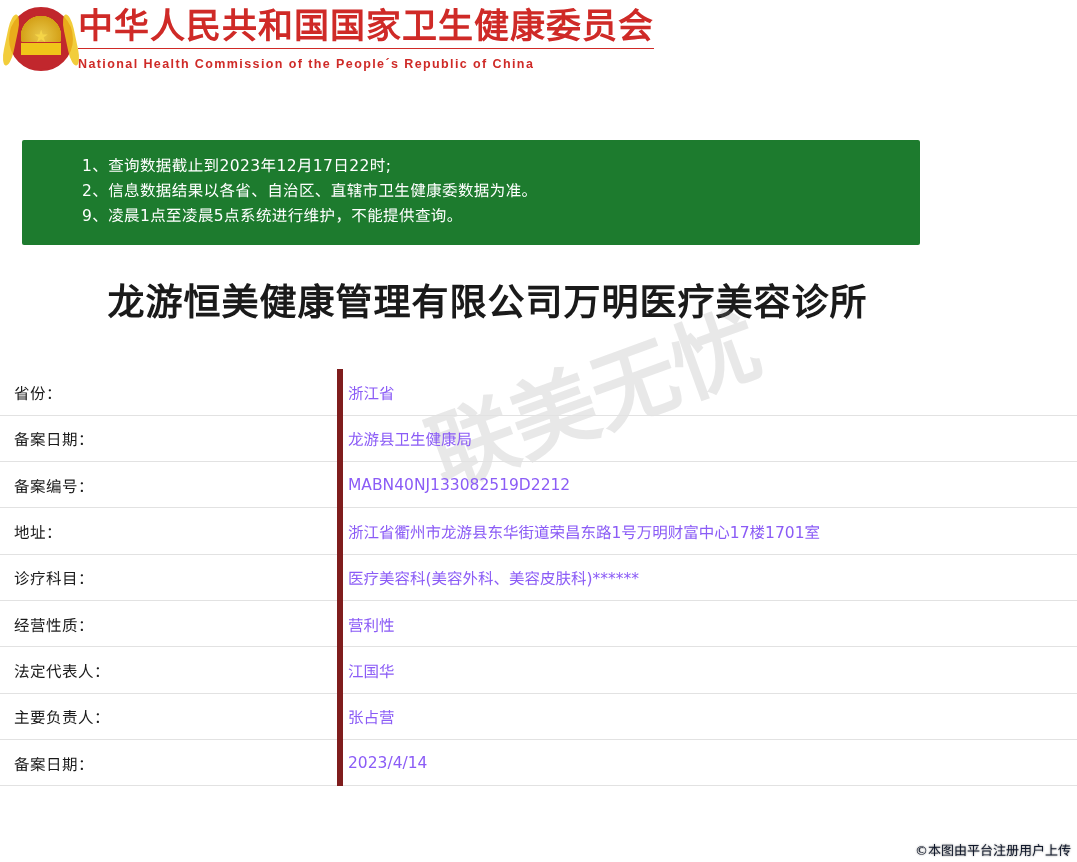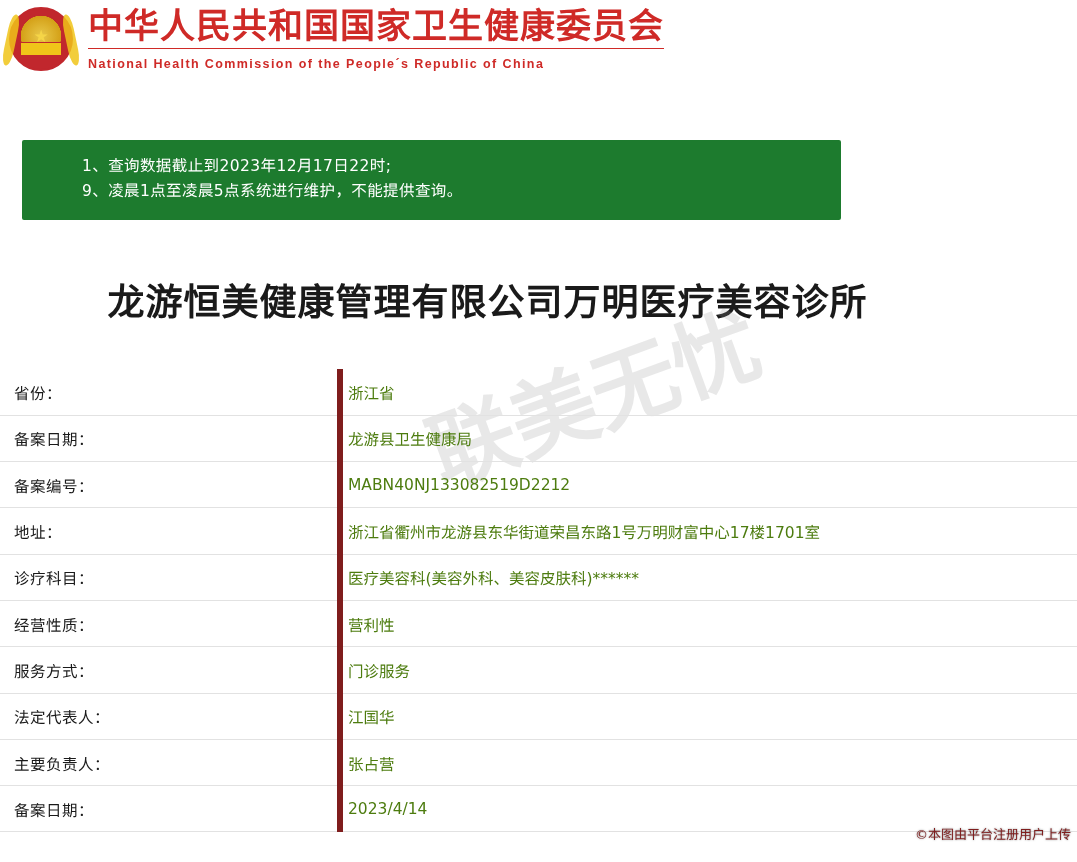--- a/index.html
+++ b/index.html
@@ -63,21 +63,20 @@
     top: 12px;
     width: 10px; height: 52px;
     background: #f0c419;
     border-radius: 50% / 30%;
     opacity: .85;
   }
   .emblem .wheat-l { left: 2px; transform: rotate(12deg); }
   .emblem .wheat-r { right: 2px; transform: rotate(-12deg); }
 
   .title-block {
-    margin-left: 10px;
     display: flex;
     flex-direction: column;
     justify-content: center;
   }
   .cn-title {
     color: #cf2a27;
     font-size: 35px;
     font-weight: bold;
     letter-spacing: 1px;
     line-height: 42px;
@@ -94,21 +93,21 @@
     border-top: 1px solid #cf2a27;
     padding-top: 6px;
     margin-top: 1px;
   }
 
   
   .notice {
     position: absolute;
     left: 22px;
     top: 140px;
-    width: 819px;
+    width: 898px;
     background: #1d7b2e;
     color: #ffffff;
     padding: 14px 0 16px 0;
     border-radius: 2px;
   }
   .notice-line {
     font-size: 15.5px;
     line-height: 25px;
     padding-left: 60px;
     letter-spacing: .4px;
@@ -148,21 +147,21 @@
     font-family: "DejaVu Sans", "Liberation Sans", sans-serif;
   }
   .info-table td.label {
     width: 340px;
     padding-left: 14px;
     color: #1a1a1a;
     letter-spacing: .5px;
   }
   .info-table td.value {
     padding-left: 5px;
-    color: #4d7c0f;
+    color: #8b5cf6;
   }
 
   
   .info-table td.label { border-right: 6px solid #7f1d1d; }
 
   
   .watermark {
     position: absolute;
     left: 420px;
     top: 330px;
@@ -170,23 +169,23 @@
     font-weight: bold;
     color: rgba(150,150,150,0.22);
     transform: rotate(-20deg);
     white-space: nowrap;
     pointer-events: none;
     font-family: "DejaVu Sans", "Liberation Sans", sans-serif;
   }
   .footer-watermark {
     position: absolute;
     right: 6px;
-    bottom: 19px;
+    bottom: 3px;
     font-size: 13px;
-    color: #7f1d1d;
+    color: #0f172a;
     text-shadow: 0 0 2px rgba(0,0,0,.55);
     white-space: nowrap;
     font-family: "DejaVu Sans", "Liberation Sans", sans-serif;
   }
   .footer-bar {
     position: absolute;
     left: 0;
     bottom: 0;
     width: 1077px;
     height: 22px;
@@ -207,20 +206,21 @@
       <div class="gate"></div>
     </div>
     <div class="title-block">
       <div class="cn-title">中华人民共和国国家卫生健康委员会</div>
       <div class="en-title">National Health Commission of the People´s Republic of China</div>
     </div>
   </div>
 
   <div class="notice">
     <div class="notice-line">1、查询数据截止到2023年12月17日22时;</div>
+    <div class="notice-line">2、信息数据结果以各省、自治区、直辖市卫生健康委数据为准。</div>
     <div class="notice-line">9、凌晨1点至凌晨5点系统进行维护，不能提供查询。</div>
   </div>
 
   <div class="org-title">龙游恒美健康管理有限公司万明医疗美容诊所</div>
 
   <div class="watermark">联美无忧</div>
 
   <table class="info-table">
     <tbody>
       <tr>
@@ -241,24 +241,20 @@
       </tr>
       <tr>
         <td class="label">诊疗科目：</td>
         <td class="value">医疗美容科(美容外科、美容皮肤科)******</td>
       </tr>
       <tr>
         <td class="label">经营性质：</td>
         <td class="value">营利性</td>
       </tr>
       <tr>
-        <td class="label">服务方式：</td>
-        <td class="value">门诊服务</td>
-      </tr>
-      <tr>
         <td class="label">法定代表人：</td>
         <td class="value">江国华</td>
       </tr>
       <tr>
         <td class="label">主要负责人：</td>
         <td class="value">张占营</td>
       </tr>
       <tr>
         <td class="label">备案日期：</td>
         <td class="value">2023/4/14</td>

